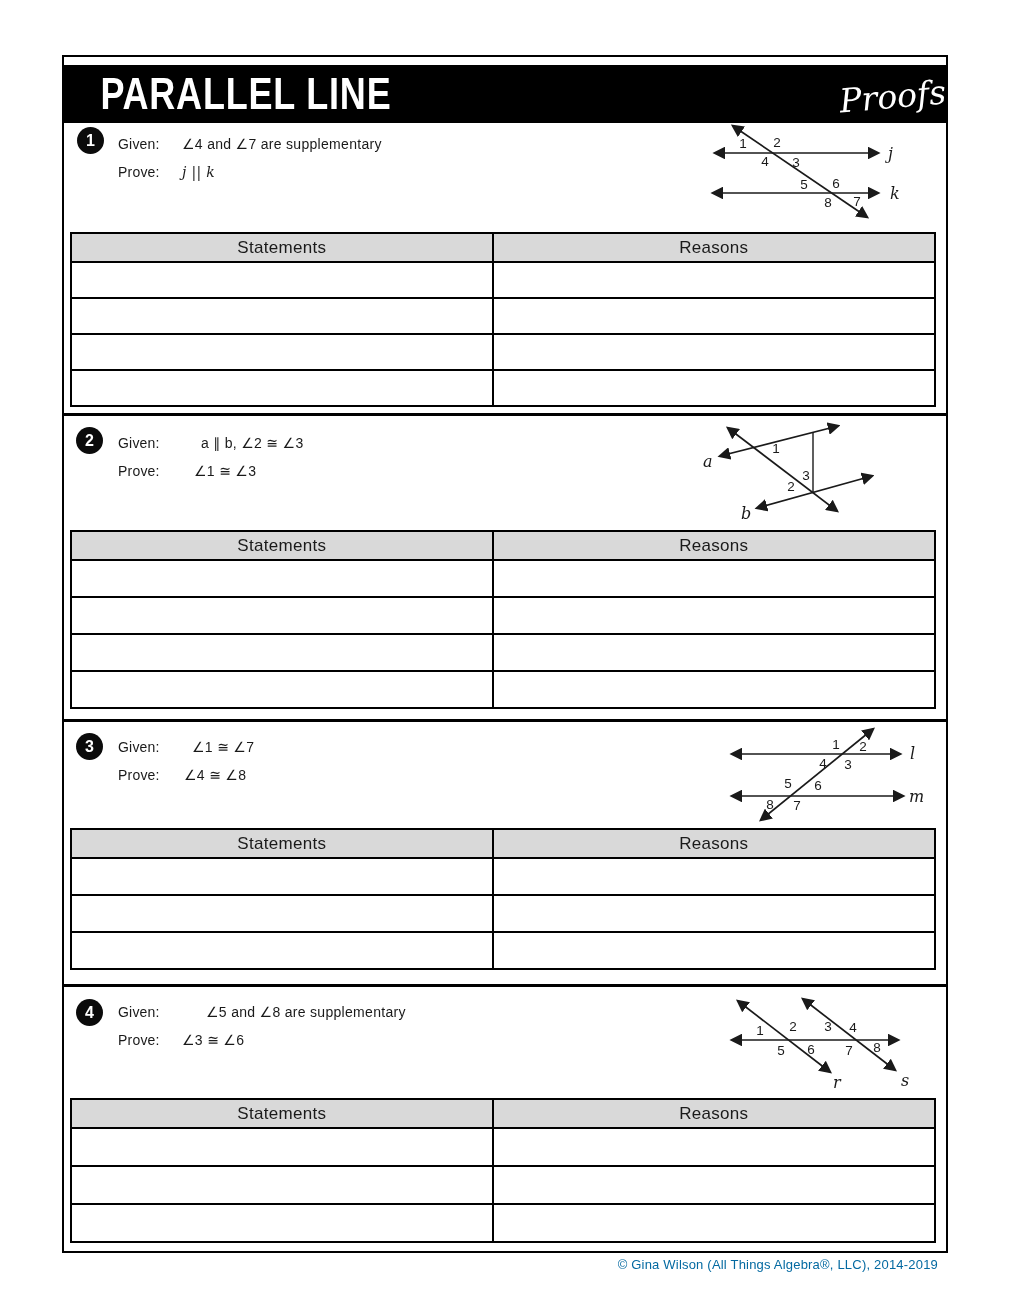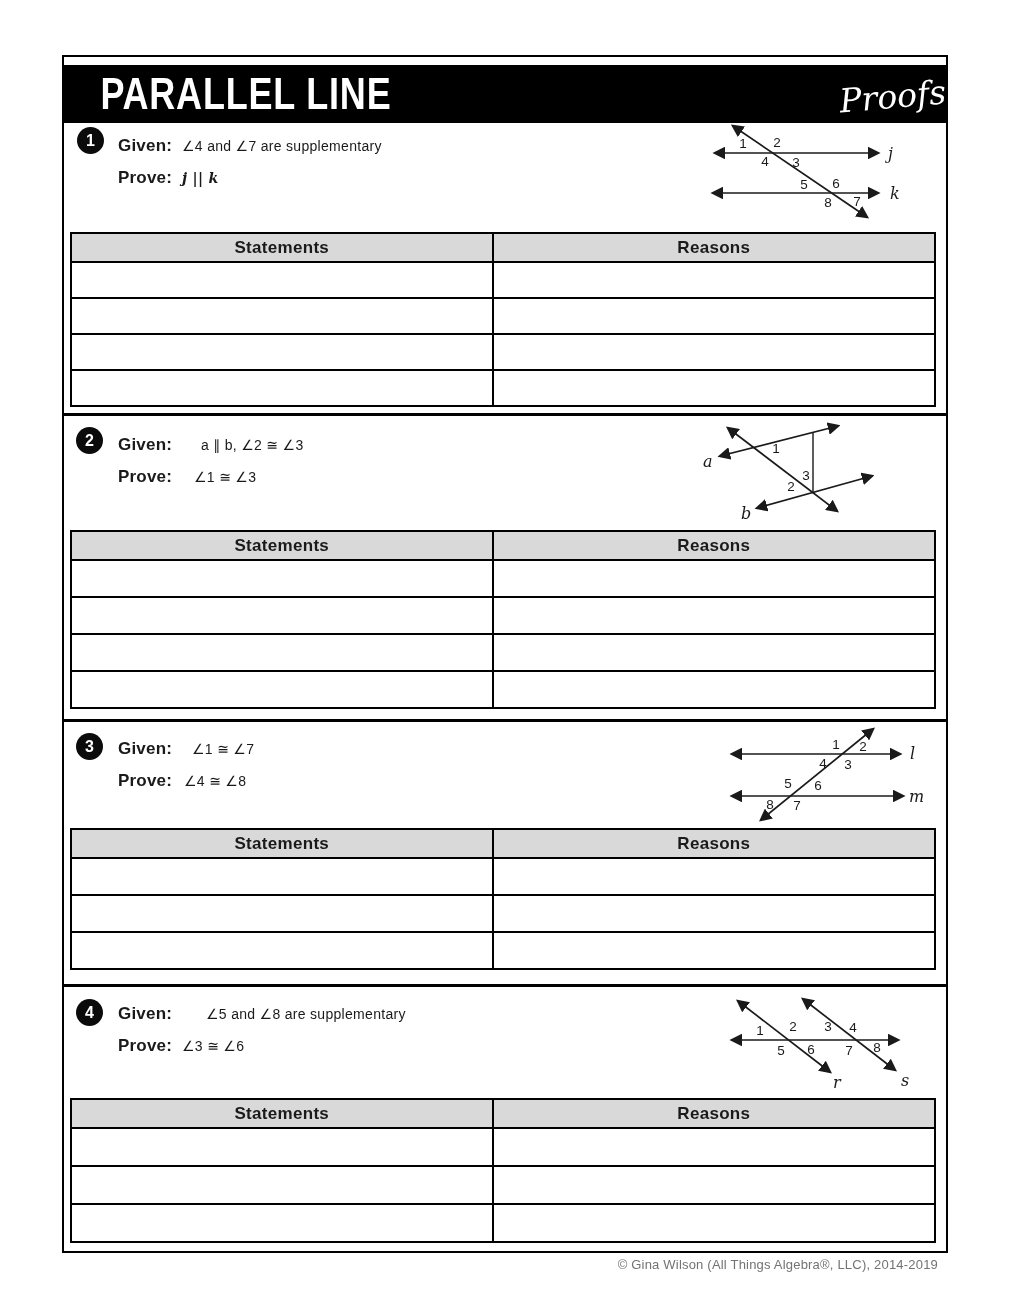--- a/index.html
+++ b/index.html
@@ -23,45 +23,45 @@
   #s2 { top:356px; height:306px; border-top:3px solid #000; }
   #s3 { top:662px; height:265px; border-top:3px solid #000; }
   #s4 { top:927px; height:267px; border-top:3px solid #000; }
 
   .badge { position:absolute; width:27px; height:27px; border-radius:50%;
            background:#0b0b0b; color:#fff; font-weight:bold; font-size:16px;
            display:flex; align-items:center; justify-content:center; }
 
   .gp { position:absolute; left:54px; }
   .gp-row { display:flex; align-items:baseline; margin-bottom:12px; }
-  .gp-label { font-weight:bold; font-size:17px; min-width:64px; letter-spacing:0.2px; }
+  .gp-label { font-weight:normal; font-size:14px; min-width:64px; letter-spacing:0.2px; }
   .gp-text { font-size:14px; letter-spacing:0.3px; }
-  .var { font-family:"DejaVu Serif", serif; font-style:italic;font-weight:bold; }
+  .var { font-family:"DejaVu Serif", serif; font-style:italic; }
 
   
   .proof-table { position:absolute; left:6px; width:866px; border-collapse:collapse;
                  table-layout:fixed; }
   .proof-table th { background:#d9d9d9; border:2px solid #000; height:29px;
-                    font-size:17px; font-weight:bold; text-align:center; letter-spacing:0.3px; }
+                    font-size:17px; font-weight:normal; text-align:center; letter-spacing:0.3px; }
   .proof-table td { border:2px solid #000; background:#fff; }
   .rows36 td { height:36px; }
   .rows37 td { height:37px; }
   .rows38 td { height:38px; }
 
   
   .diagram { position:absolute; overflow:visible; }
   .dline { stroke:#1a1a1a; stroke-width:1.7; fill:none; }
   .dseg  { stroke:#1a1a1a; stroke-width:1.4; fill:none; }
   .ang   { font-family:"Liberation Sans", sans-serif; font-size:13.5px; fill:#1a1a1a;
            text-anchor:middle; }
   .lbl   { font-family:"DejaVu Serif", serif; font-style:italic; font-size:16px;
            fill:#1a1a1a; }
 
   .footer { position:absolute; top:1257px; right:71px; font-size:13px;
-            letter-spacing:0.2px; color:#737373; }
+            letter-spacing:0.2px; color:#0369a1; }
 </style>
 </head>
 <body>
 
 <svg width="0" height="0" style="position:absolute" aria-hidden="true">
   <defs>
     <marker id="arrowhead" viewBox="0 0 10 10" refX="8" refY="5" markerWidth="7.5" markerHeight="7.5" orient="auto-start-reverse">
       <path d="M0,0 L10,5 L0,10 z" fill="#1a1a1a"></path>
     </marker>
   </defs>

